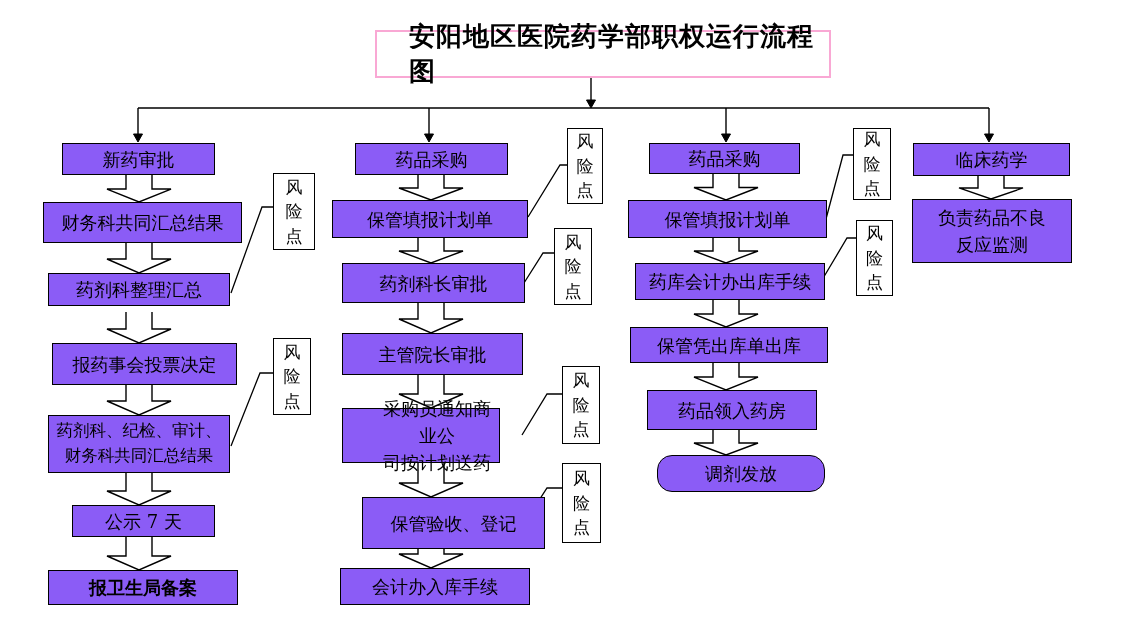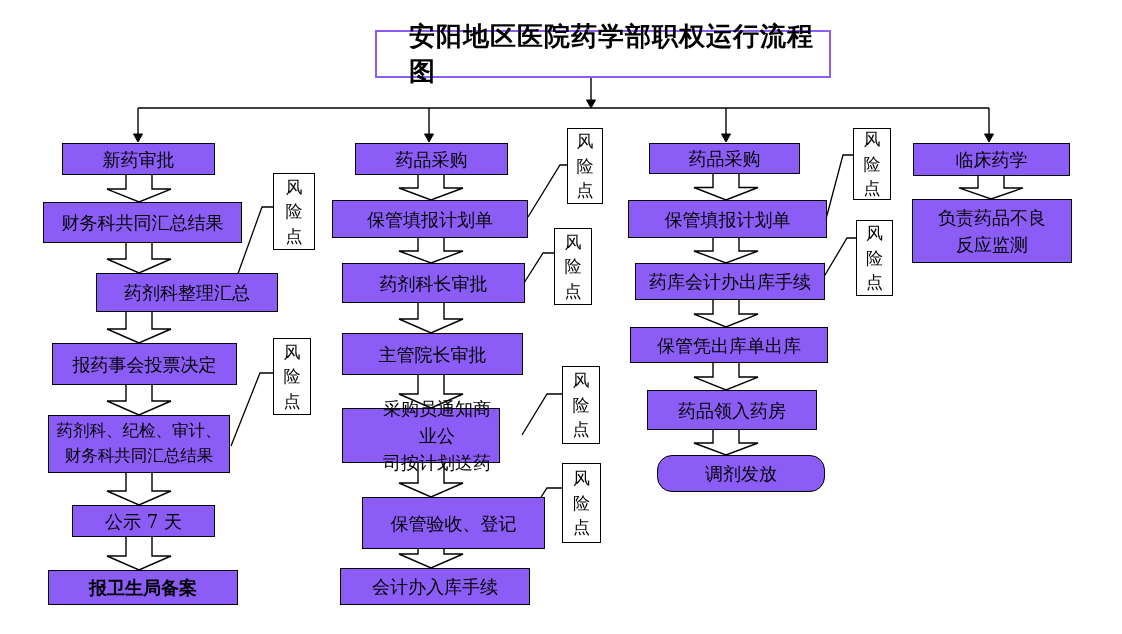--- a/index.html
+++ b/index.html
@@ -30,21 +30,21 @@
     display:flex;align-items:center;justify-content:center;
     text-align:center;
     font-size:17px;color:#000;
     line-height:1.45;
     white-space:pre-line;
   }
   #title-box{
     position:absolute;
     left:375px;top:30px;width:456px;height:48px;
     box-sizing:border-box;
-    border:2px solid #8b5cf6;
+    border:2px solid #f9a8d4;
     background:#fff;
     display:flex;align-items:center;justify-content:center;
     font-size:26px;font-weight:bold;color:#000;
     letter-spacing:1px;
     padding-left:32px;
   }
 </style>
 </head>
 <body>
 
@@ -85,21 +85,21 @@
       <path d="M554,253 L543,253 L524,283" fill="none" stroke="#000000" stroke-width="1.3"></path>
       <path d="M562,394 L547,394 L522,435" fill="none" stroke="#000000" stroke-width="1.3"></path>
       <path d="M562,488 L547,488 L525,522" fill="none" stroke="#000000" stroke-width="1.3"></path>
       <path d="M853,155 L843,155 L826,219" fill="none" stroke="#000000" stroke-width="1.3"></path>
       <path d="M856,238 L847,238 L822,280" fill="none" stroke="#000000" stroke-width="1.3"></path>
     </svg>
   <div id="title-box">安阳地区医院药学部职权运行流程图</div>
   <div id="nodes">
       <div class="node" style="left: 62px; top: 143px; width: 153px; height: 32px;">新药审批</div>
       <div class="node" style="left: 43px; top: 202px; width: 199px; height: 41px;">财务科共同汇总结果</div>
-      <div class="node" style="left: 48px; top: 273px; width: 182px; height: 39px; margin-left: 48px;">药剂科整理汇总</div>
+      <div class="node" style="left: 48px; top: 273px; width: 182px; height: 33px;">药剂科整理汇总</div>
       <div class="node" style="left: 52px; top: 343px; width: 185px; height: 42px;">报药事会投票决定</div>
       <div class="node" style="left: 48px; top: 415px; width: 182px; height: 58px; font-size: 16.5px;">药剂科、纪检、审计、
 财务科共同汇总结果</div>
       <div class="node" style="left: 72px; top: 505px; width: 143px; height: 32px;">公示 7 天</div>
       <div class="node" style="left: 48px; top: 570px; width: 190px; height: 35px; font-weight: bold;">报卫生局备案</div>
       <div class="node" style="left: 355px; top: 143px; width: 153px; height: 32px;">药品采购</div>
       <div class="node" style="left: 332px; top: 200px; width: 196px; height: 38px;">保管填报计划单</div>
       <div class="node" style="left: 342px; top: 263px; width: 183px; height: 40px;">药剂科长审批</div>
       <div class="node" style="left: 342px; top: 333px; width: 181px; height: 42px;">主管院长审批</div>
       <div class="node" style="left: 342px; top: 408px; width: 158px; height: 55px; padding-left: 32px;">采购员通知商业公

